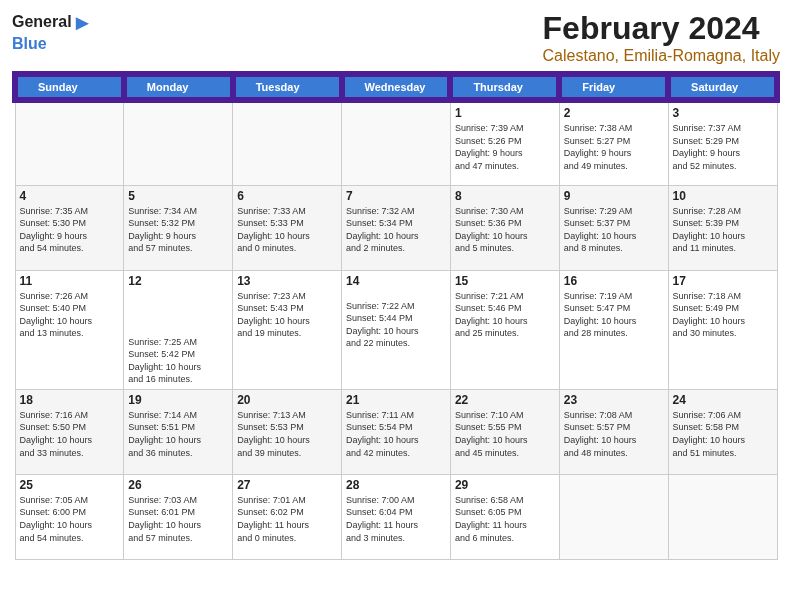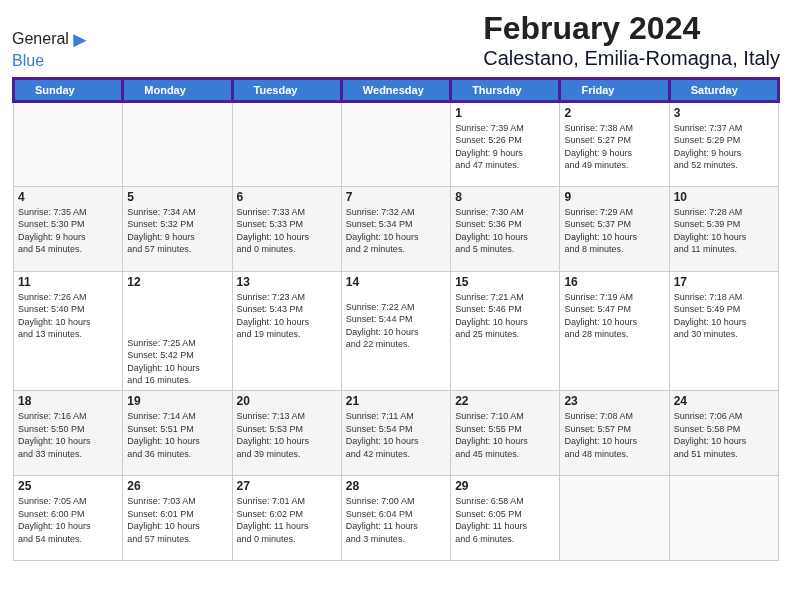--- a/index.html
+++ b/index.html
@@ -27,36 +27,36 @@
     }
     .title-section {
       text-align: left;
     }
     .calendar-title {
       font-size: 32px;
       font-weight: bold;
       color: #222;
     }
     .calendar-subtitle {
-      font-size: 20px;
-      color: #0f172a;
+      font-size: 16px;
+      color: #a16207;
     }
     table {
       width: 100%;
       border-collapse: collapse;
       table-layout: fixed;
     }
     thead tr th {
       background-color: #3a7bd5;
       color: #fff;
       font-size: 11px;
       font-weight: bold;
       padding: 4px 20px;
       text-align: left;
-      border: 3px solid #4c1d95;
+      border: 6px solid #4c1d95;
     }
     tbody tr td {
       border: 1px solid #ccc;
       vertical-align: top;
       padding: 3px 4px;
       font-size: 9.5px;
       color: #333;
       height: 85px;
       background: #fff;
     }
@@ -78,21 +78,21 @@
     .empty-cell {
       background: #f9f9f9 !important;
     }
   </style>
 </head>
 <body>
 
 <div class="container">
   <div class="header">
     <div class="logo">
-  <div style="font-size:16px; font-weight:normal; line-height:1.15; font-family:Arial;margin-top:17px;">
+  <div style="font-size:16px; font-weight:bold; line-height:1.15; font-family:Arial;">
     <span style="color:#222;">General</span><span style="color:#3a7bd5; font-size:22px; vertical-align:middle;">►</span><br>
     <span style="color:#3a7bd5;">Blue</span>
   </div>
 </div>
     <div class="title-section">
       <div class="calendar-title">February 2024</div>
       <div class="calendar-subtitle">Calestano, Emilia-Romagna, Italy</div>
     </div>
   </div>
 

